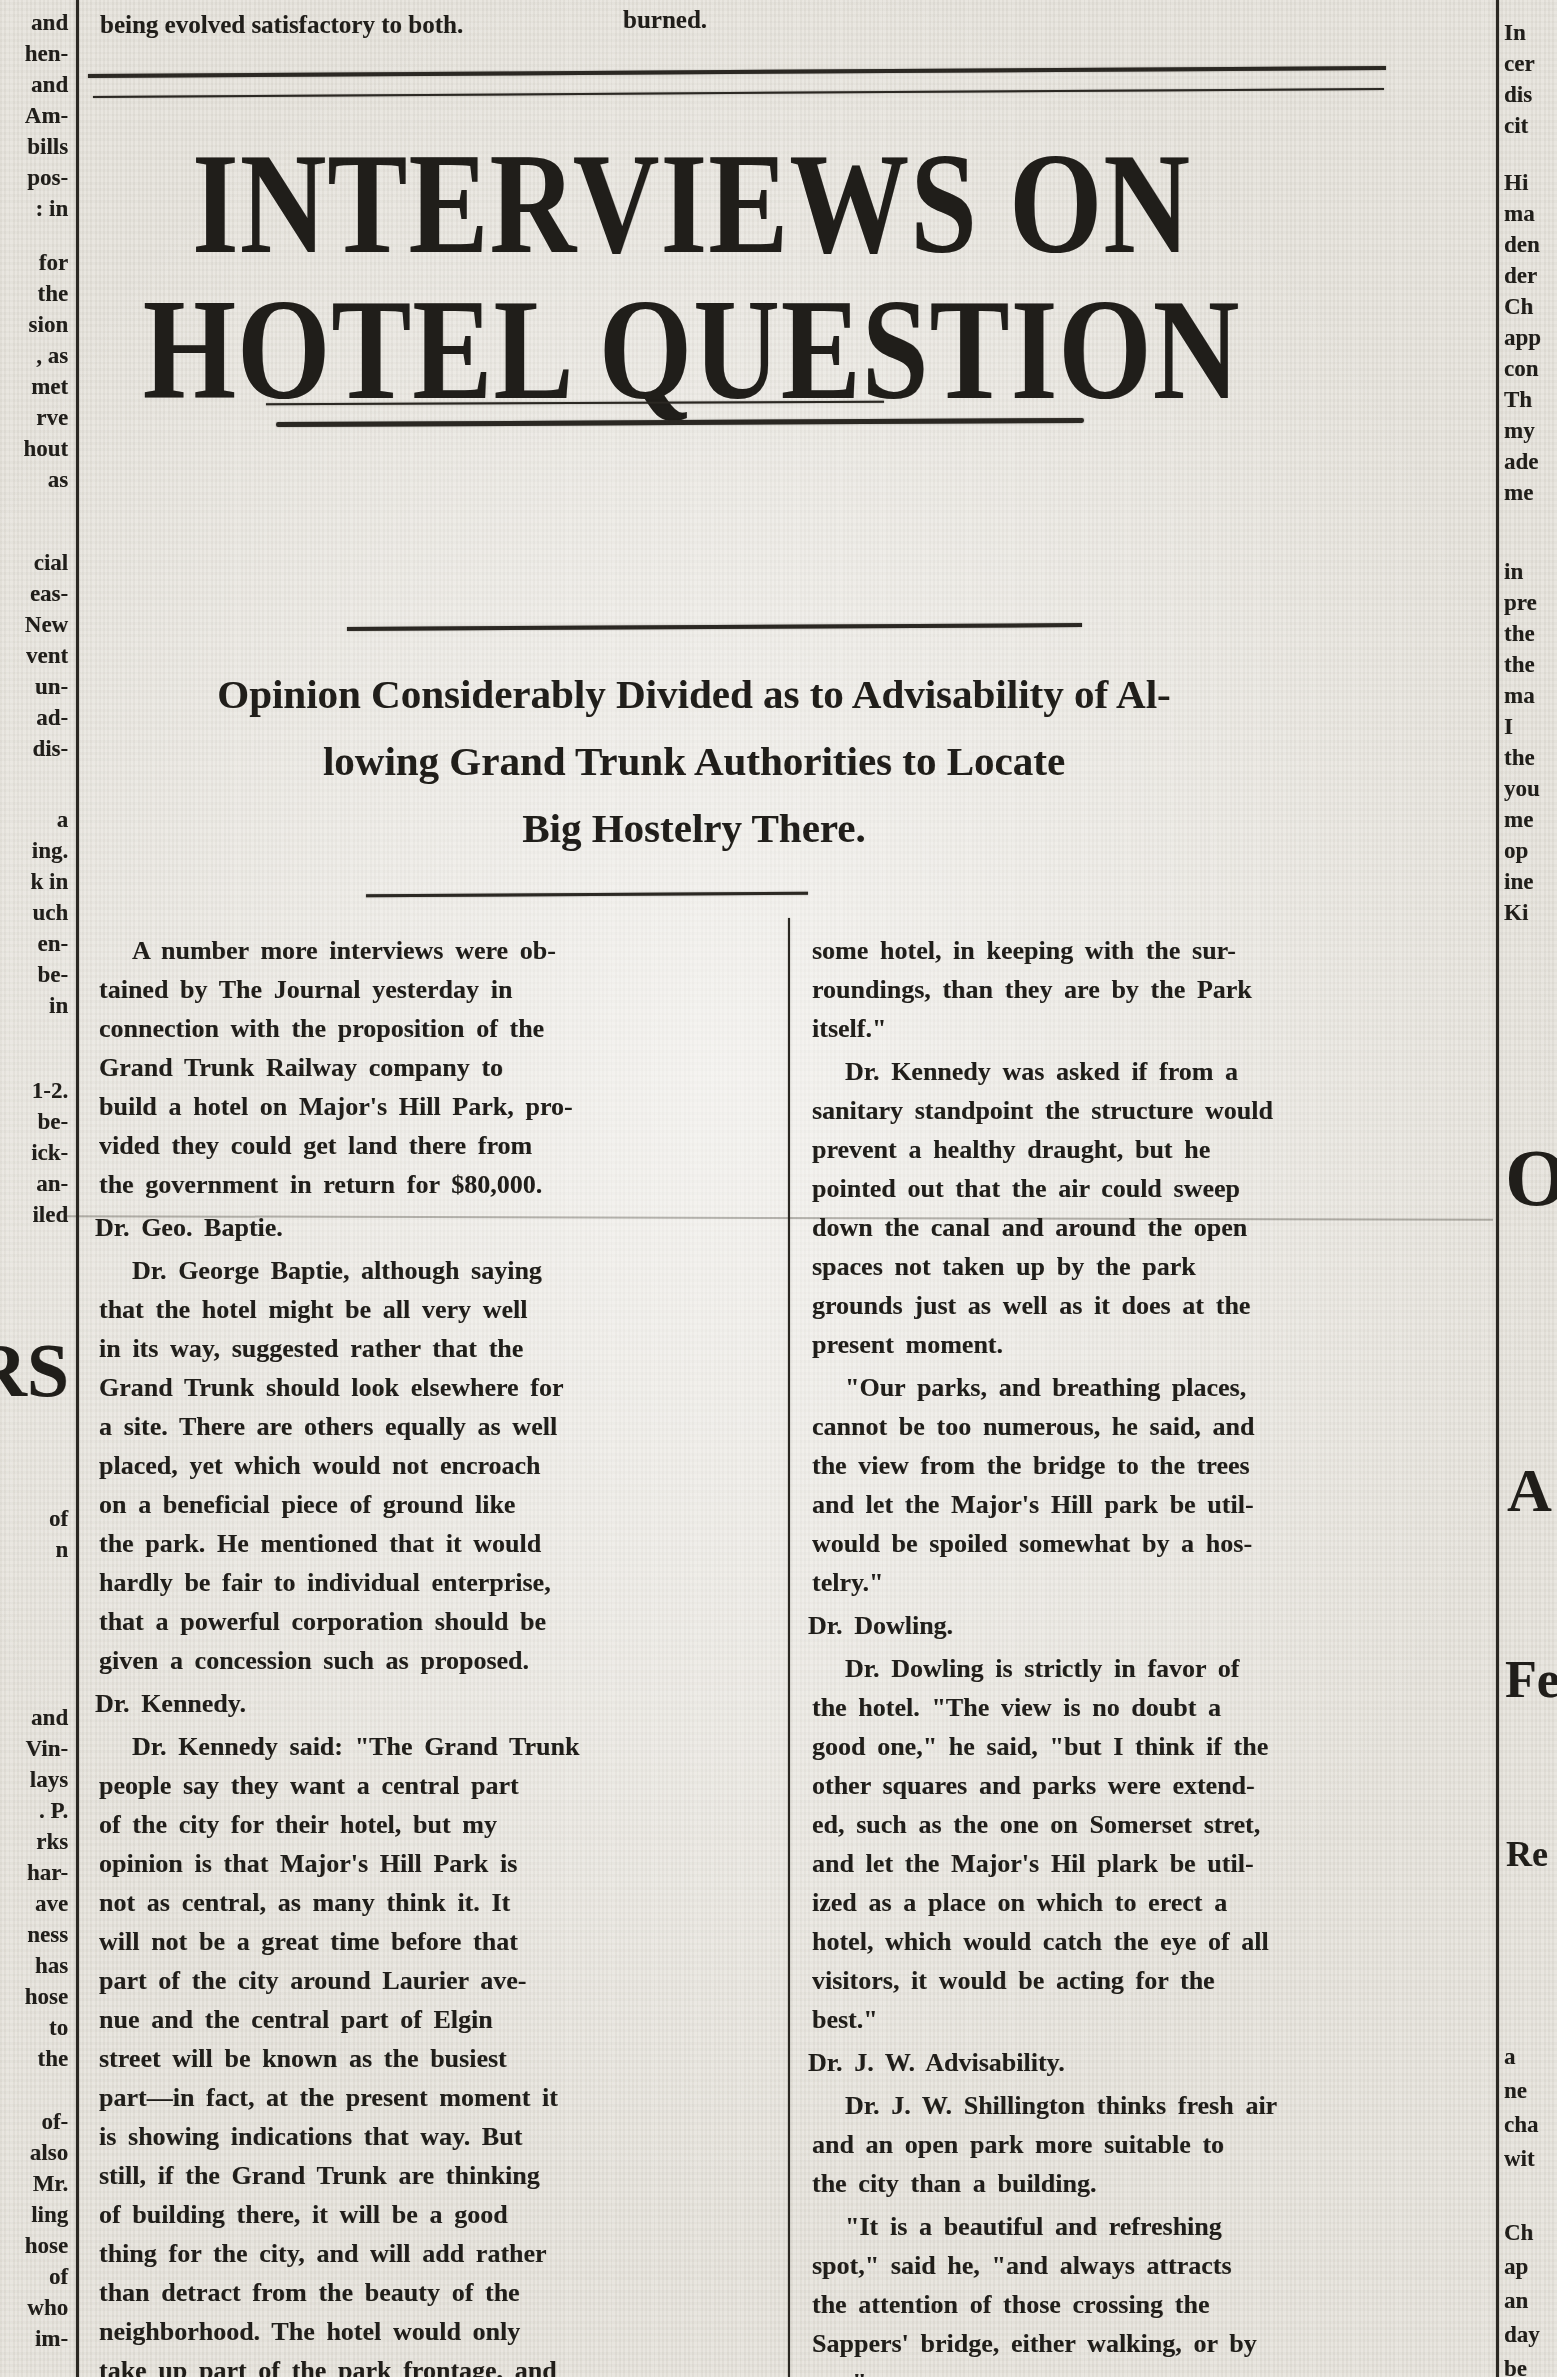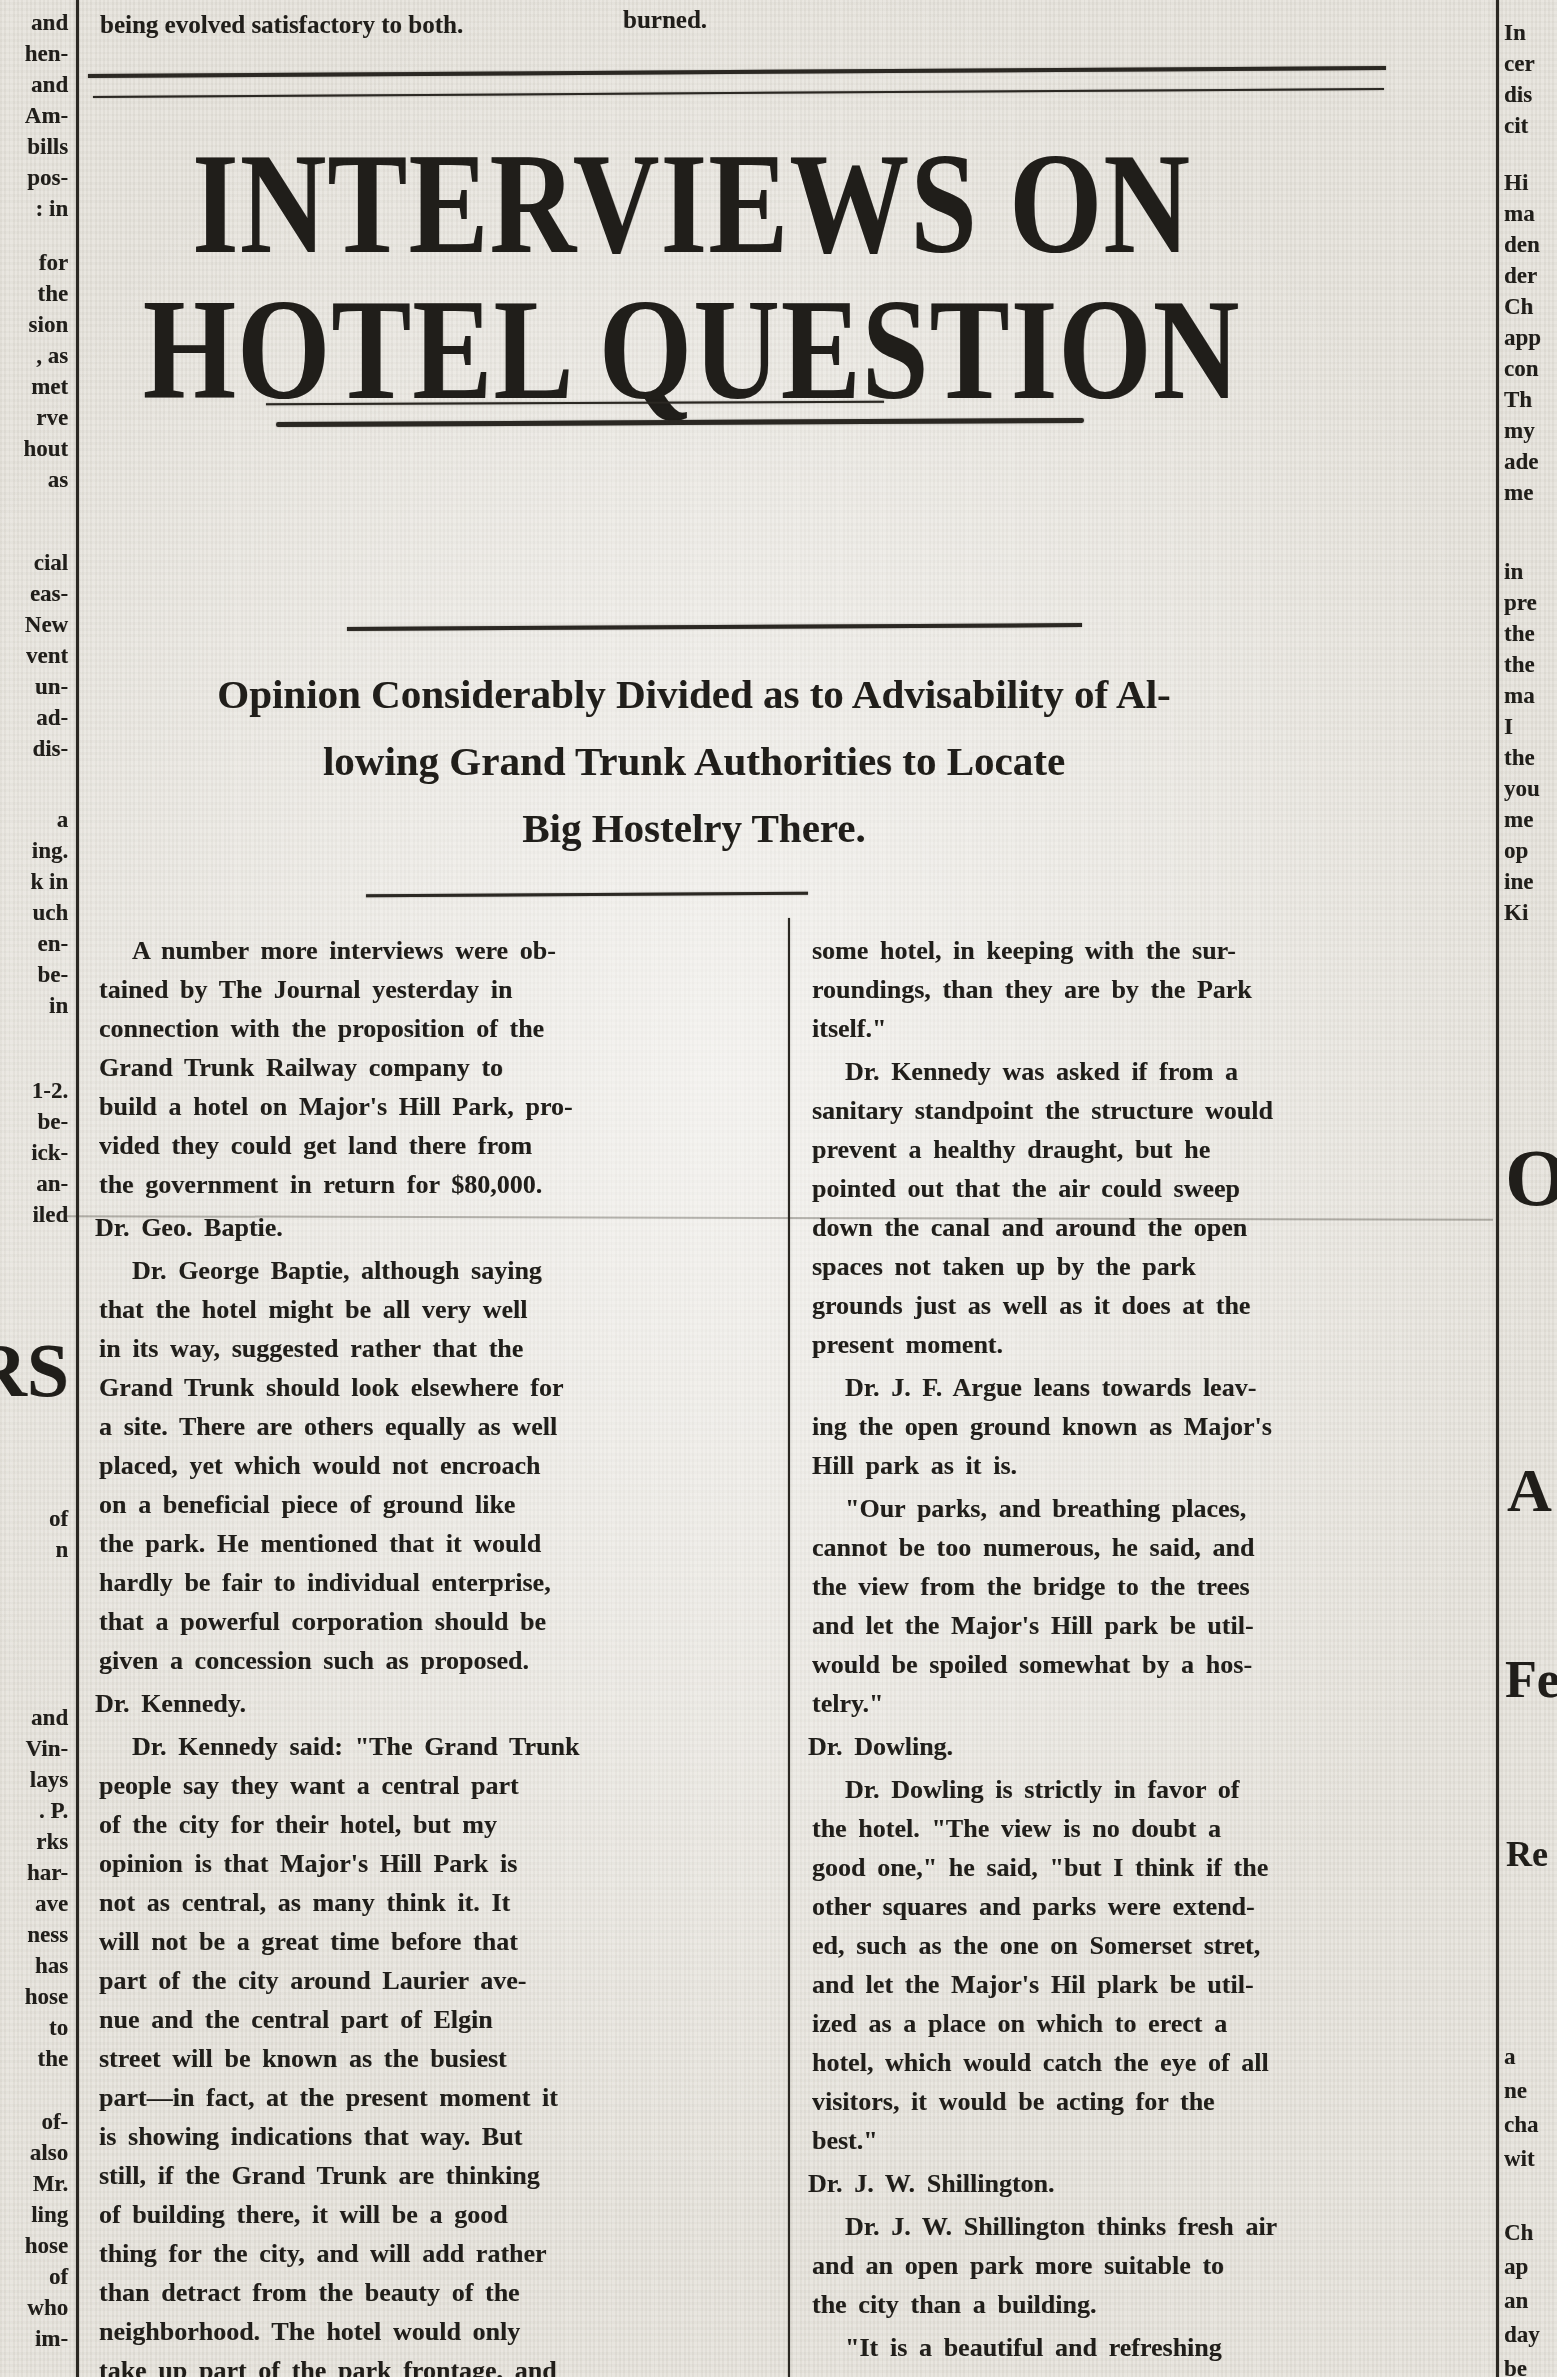--- a/index.html
+++ b/index.html
@@ -226,41 +226,38 @@
 roundings, than they are by the Park
 itself."</p>
     <p class="para ind">Dr. Kennedy was asked if from a
 sanitary standpoint the structure would
 prevent a healthy draught, but he
 pointed out that the air could sweep
 down the canal and around the open
 spaces not taken up by the park
 grounds just as well as it does at the
 present moment.</p>
-    <p class="para ind">Dr. J. F. Argue leans towards leav-
-ing the open ground known as Major's
-Hill park as it is.</p>
     <p class="para ind">"Our parks, and breathing places,
 cannot be too numerous, he said, and
 the view from the bridge to the trees
 and let the Major's Hill park be util-
 would be spoiled somewhat by a hos-
 telry."</p>
     <div class="colhead">Dr. Dowling.</div>
     <p class="para ind">Dr. Dowling is strictly in favor of
 the hotel. "The view is no doubt a
 good one," he said, "but I think if the
 other squares and parks were extend-
 ed, such as the one on Somerset stret,
 and let the Major's Hil plark be util-
 ized as a place on which to erect a
 hotel, which would catch the eye of all
 visitors, it would be acting for the
 best."</p>
-    <div class="colhead">Dr. J. W. Shillington.</div>
+    <div class="colhead">Dr. J. W. Advisability.</div>
     <p class="para ind">Dr. J. W. Shillington thinks fresh air
 and an open park more suitable to
 the city than a building.</p>
     <p class="para ind">"It is a beautiful and refreshing
 spot," said he, "and always attracts
 the attention of those crossing the
 Sappers' bridge, either walking, or by
 car."</p>
 
   </div>

